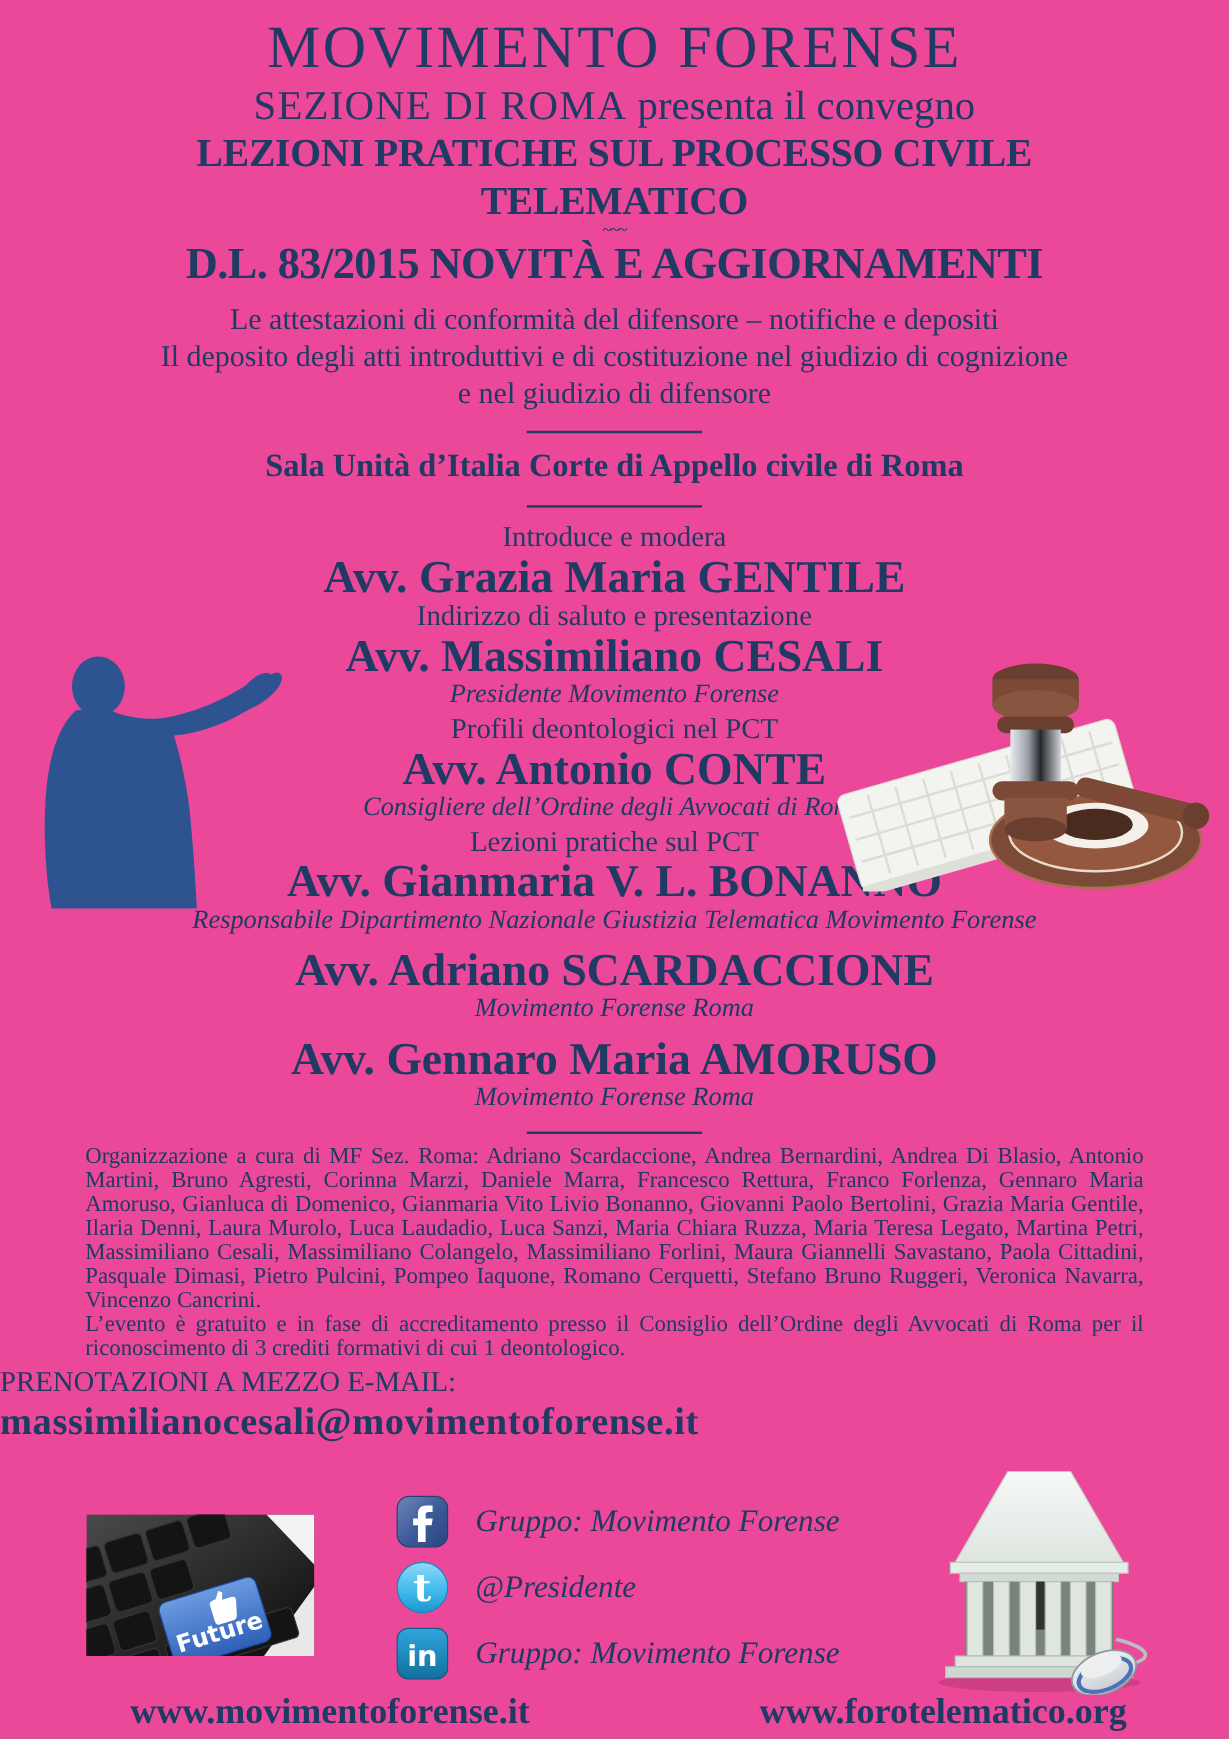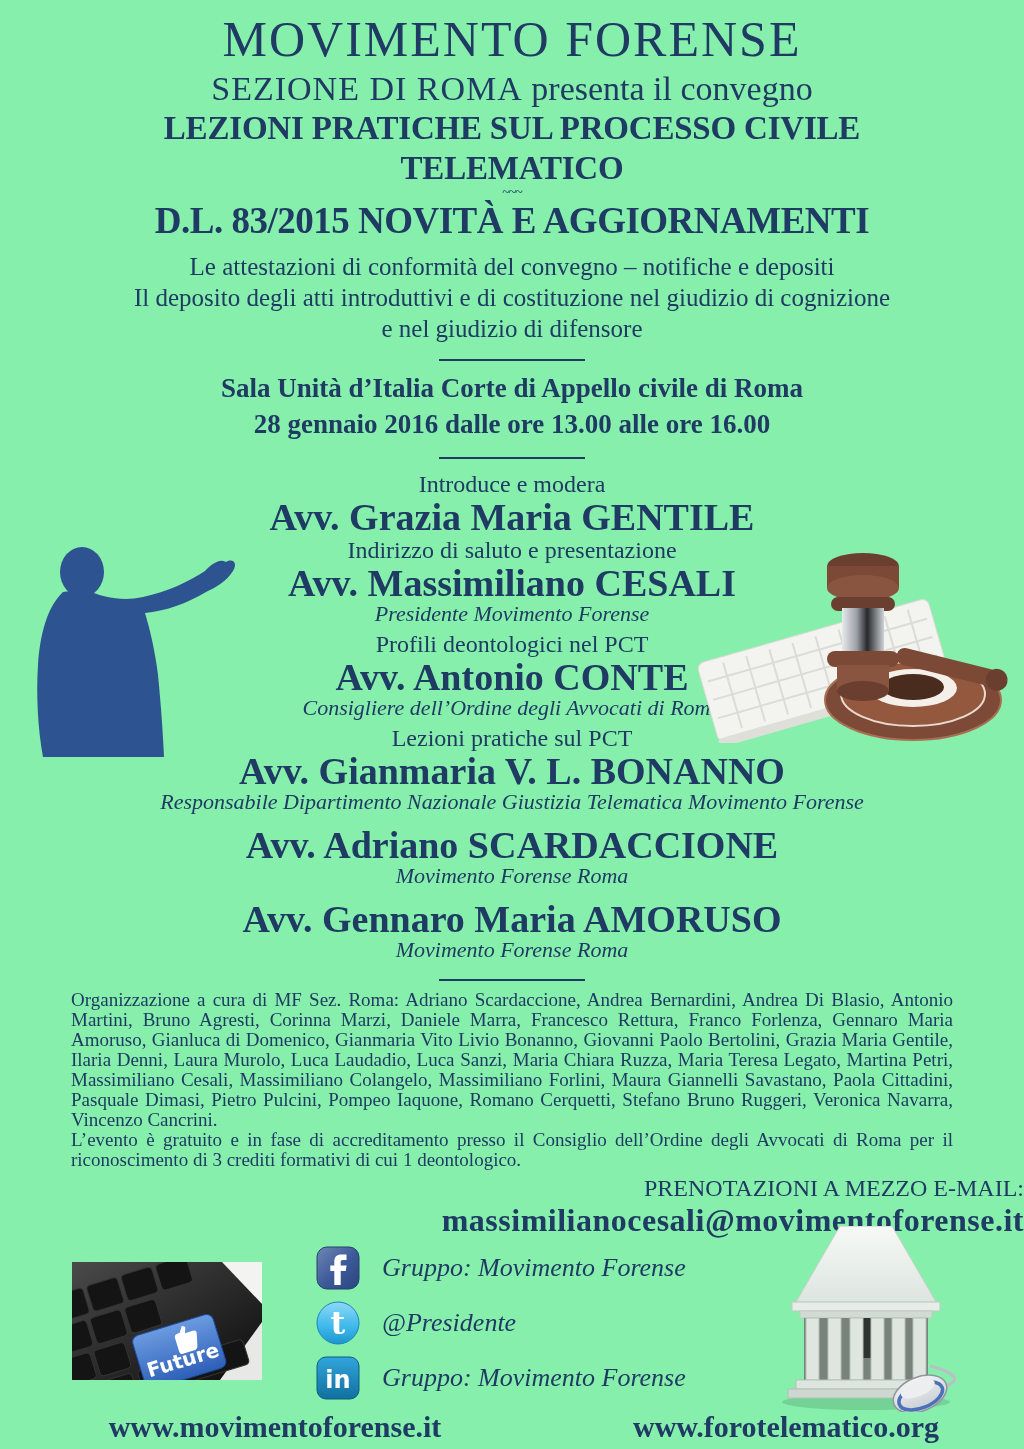--- a/index.html
+++ b/index.html
@@ -1,20 +1,20 @@
 <!DOCTYPE html>
 <html><head>
 <meta charset="utf-8">
 <style>
   html,body{margin:0;padding:0;background:#888;}
   .page{
     position:relative;
     width:1024px;height:1449px;
     margin:0 auto;
-    background:#86efac;
+    background:#ec4899;
     font-family:"Liberation Serif","DejaVu Serif",serif;
     color:#1f3a63;
     overflow:hidden;
   }
   .page-title{
     font-size:50px;font-weight:500;letter-spacing:2px;
     margin:12px 0 2px 0;line-height:1.1;text-align:center;
   }
   .subtitle{font-size:34px;line-height:39px;text-align:center;}
   .subtitle .caps{letter-spacing:1px;}
@@ -31,24 +31,24 @@
   .entry{margin-top:0;}
   .entry.no-role{margin-top:12px;}
   .role{font-size:24px;line-height:32px;}
   .name{font-size:38px;font-weight:700;line-height:34px;}
   .sp-title{font-size:22px;font-style:italic;line-height:28px;}
   .org-block{
     width:882px;margin:7px auto 0 auto;
     font-size:19px;line-height:20px;text-align:justify;
   }
   .org-block p{margin:0;}
-  .booking{text-align:right;margin-top:5px;padding-left:23px;}
+  .booking{text-align:left;margin-top:5px;}
   .booking-label{font-size:24px;line-height:27px;}
   .booking-email{font-size:32px;font-weight:700;line-height:36px;letter-spacing:0.5px;}
-  .social{position:absolute;left:316px;top:1246px;}
+  .social{position:absolute;left:330px;top:1246px;}
   .social-row{display:flex;align-items:center;height:44px;margin-bottom:11px;}
   .social-row .icon{width:44px;height:44px;flex:0 0 44px;}
   .social-label{font-size:26px;font-style:italic;margin-left:22px;white-space:nowrap;}
   .footer-url{
     position:absolute;top:1410px;font-size:30px;font-weight:700;
     text-align:center;white-space:nowrap;
   }
   .footer-url.left{left:95px;width:360px;}
   .footer-url.right{left:620px;width:332px;}
   .img-abs{position:absolute;}
@@ -65,30 +65,29 @@
   </div>
 
   <div class="event-title">LEZIONI PRATICHE SUL PROCESSO CIVILE</div>
   <div class="event-title">TELEMATICO</div>
 
   <div class="tilde-sep">~~~</div>
 
   <div class="decree">D.L. 83/2015 NOVITÀ E AGGIORNAMENTI</div>
 
   <div class="topics">
-    <div>Le attestazioni di conformità del convegno – notifiche e depositi</div>
+    <div>Le attestazioni di conformità del difensore – notifiche e depositi</div>
     <div>Il deposito degli atti introduttivi e di costituzione nel giudizio di cognizione</div>
     <div>e nel giudizio di difensore</div>
   </div>
 
   <div class="sep"></div>
 
   <div class="venue">
     <div>Sala Unità d’Italia Corte di Appello civile di Roma</div>
-    <div>28 gennaio 2016 dalle ore 13.00 alle ore 16.00</div>
   </div>
 
   <div class="sep"></div>
 
   <div class="program">
     <div class="entry">
       <div class="role">Introduce e modera</div>
       <div class="name">Avv. Grazia Maria GENTILE</div>
     </div>
     <div class="entry">

